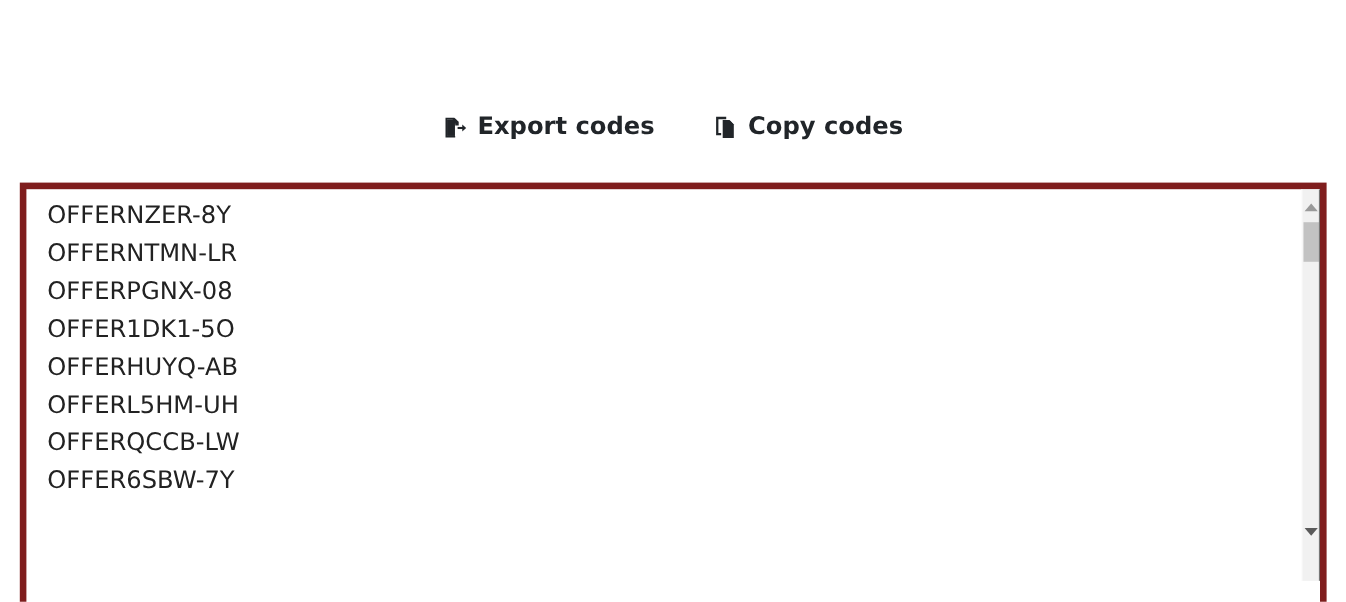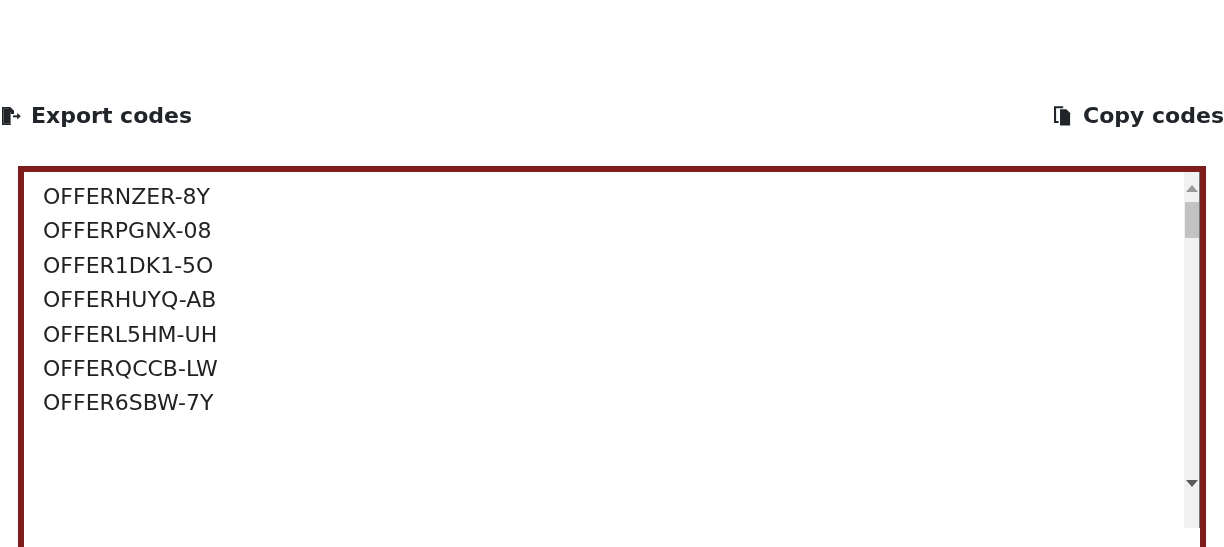--- a/index.html
+++ b/index.html
@@ -37,21 +37,21 @@
     letter-spacing: -0.2px;
   }
 
   
   .action-bar {
     position: absolute;
     top: 101px;
     left: 0;
     width: 1224px;
     display: flex;
-    justify-content: space-between;
+    justify-content: center;
     align-items: center;
     gap: 54px;
   }
   .action-link {
     display: inline-flex;
     align-items: center;
     gap: 9px;
     text-decoration: none;
     color: #212529;
     font-size: 22px;
@@ -190,20 +190,21 @@
       </span>
       <span>Copy codes</span>
     </a>
 
   </div>
 
   <div class="codes-box">
 
     <div class="codes-inner">
       <div class="code-line">OFFERNZER-8Y</div>
+      <div class="code-line">OFFERNTMN-LR</div>
       <div class="code-line">OFFERPGNX-08</div>
       <div class="code-line">OFFER1DK1-5O</div>
       <div class="code-line">OFFERHUYQ-AB</div>
       <div class="code-line">OFFERL5HM-UH</div>
       <div class="code-line">OFFERQCCB-LW</div>
       <div class="code-line">OFFER6SBW-7Y</div>
     </div>
 
     <div class="scrollbar">
       <div class="sb-btn up">

